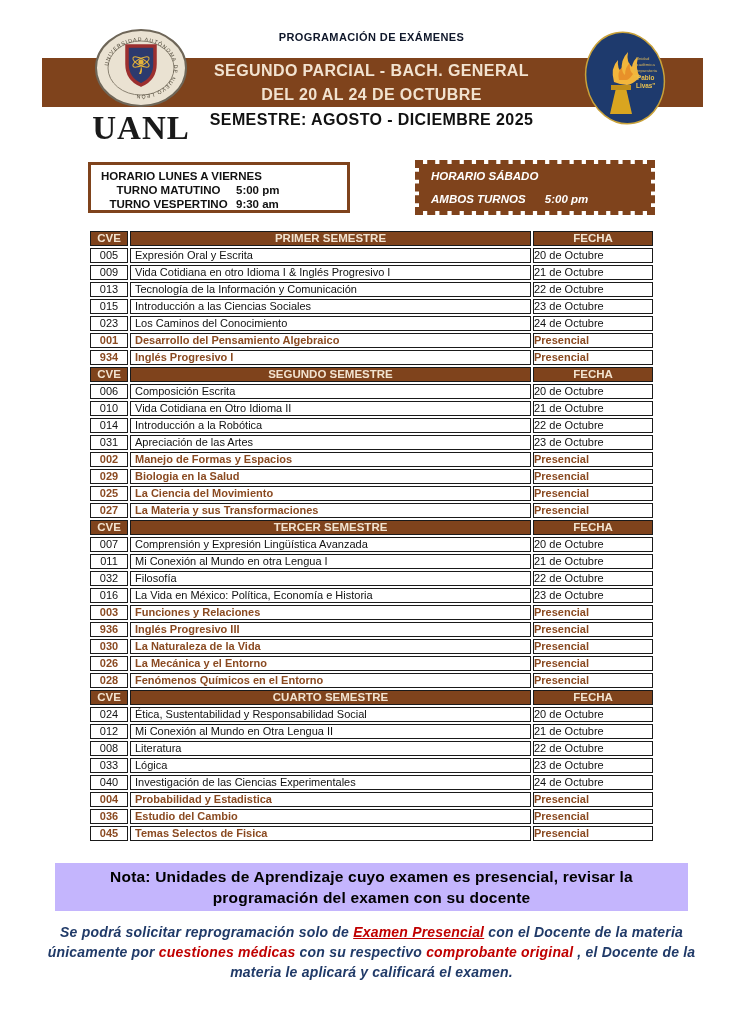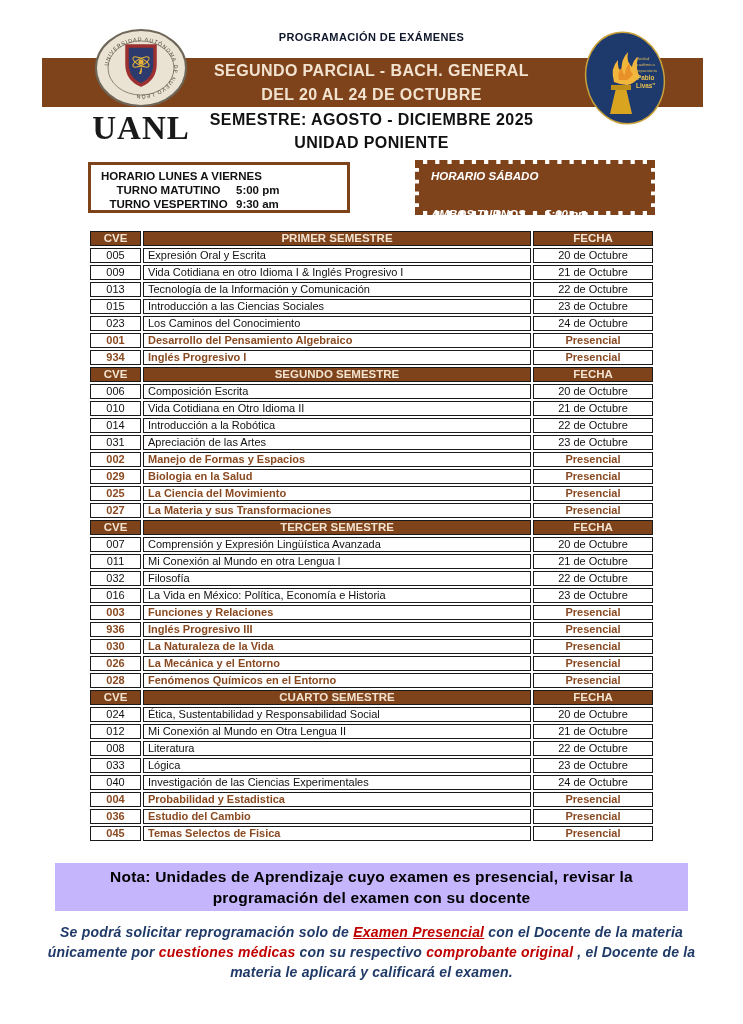--- a/index.html
+++ b/index.html
@@ -43,37 +43,37 @@
   }
   .weekday-row { display:flex; }
   .weekday-row .lbl { width:135px;text-align:center; }
   .saturday-box {
     position:absolute; left:327px; top:0; width:240px; height:55px;
     background:#7f431c; background-clip:padding-box;
     border:4px dashed #7f431c;
     padding:5px 0 0 12px;
     color:#fff; font-size:11.5px; font-style:italic; font-weight:bold; line-height:14px;
   }
-  .saturday-title { margin-bottom:24px; }
+  .saturday-title { margin-bottom:9px; }
   .saturday-line span { margin-right:16px; }
 
   
   .exam-table {
     margin:14px 0 0 88px;
     border-collapse:separate; border-spacing:2px;
     width:567px; table-layout:fixed;
     font-size:11px; color:#111;
   }
   .exam-table td {
     border:1px solid #1a1a1a; height:14px; line-height:13px;
     background:#fff; overflow:hidden; white-space:nowrap;
   }
-  .exam-table td.cve   { width:51px;  text-align:center; }
+  .exam-table td.cve   { width:38px;  text-align:center; }
   .exam-table td.subject { padding-left:4px; }
-  .exam-table td.fecha { width:120px; text-align:center; }
+  .exam-table td.fecha { width:120px; }
   .exam-table td.hcell {
     background:#7f431c; color:#f2e3d0; font-weight:bold;
     text-align:center; font-size:11.5px;
   }
   .exam-table tr.presencial td { color:#8a4a21; font-weight:bold; }
 
   
   .note-banner {
     margin:20px 55px 0 55px; padding:3px 30px;
     background:#c4b5fd; color:#000;
@@ -97,21 +97,20 @@
 
 <div class="page">
 
   <div class="header">
     <div class="brown-band"></div>
 
     <div class="title-line doc-title">PROGRAMACIÓN DE EXÁMENES</div>
     <div class="title-line banner-line-1">SEGUNDO PARCIAL - BACH. GENERAL</div>
     <div class="title-line banner-line-2">DEL 20 AL 24 DE OCTUBRE</div>
     <div class="title-line semester-line">SEMESTRE: AGOSTO - DICIEMBRE 2025</div>
-    <div class="title-line unit-line">UNIDAD PONIENTE</div>
 
     <div class="uanl-block">
       <svg width="94" height="80" viewBox="0 0 94 80">
         <ellipse cx="47" cy="40" rx="45" ry="38" fill="#eae2d2" stroke="#6e6658" stroke-width="2"></ellipse>
         <ellipse cx="47" cy="40" rx="33" ry="27" fill="none" stroke="#8a8272" stroke-width="1"></ellipse>
         <defs>
             <path id="sealring" d="M 14,40 A 33,27 0 1 1 80,40 A 33,27 0 1 1 14,40"></path>
           </defs>
         <text font-size="5.2" fill="#4a4334" font-family="Liberation Sans, sans-serif" letter-spacing="1">
           <textPath href="#sealring" startOffset="2">UNIVERSIDAD AUTÓNOMA DE NUEVO LEÓN</textPath>

